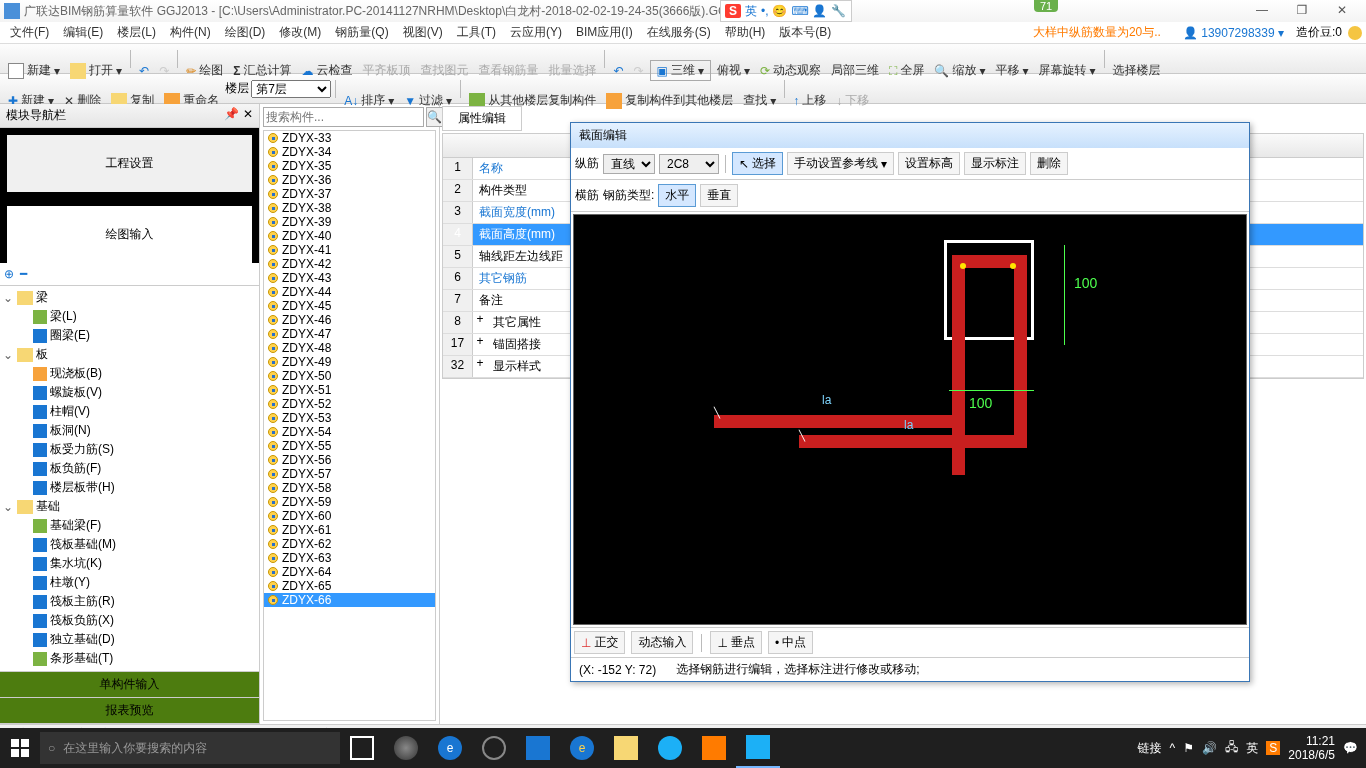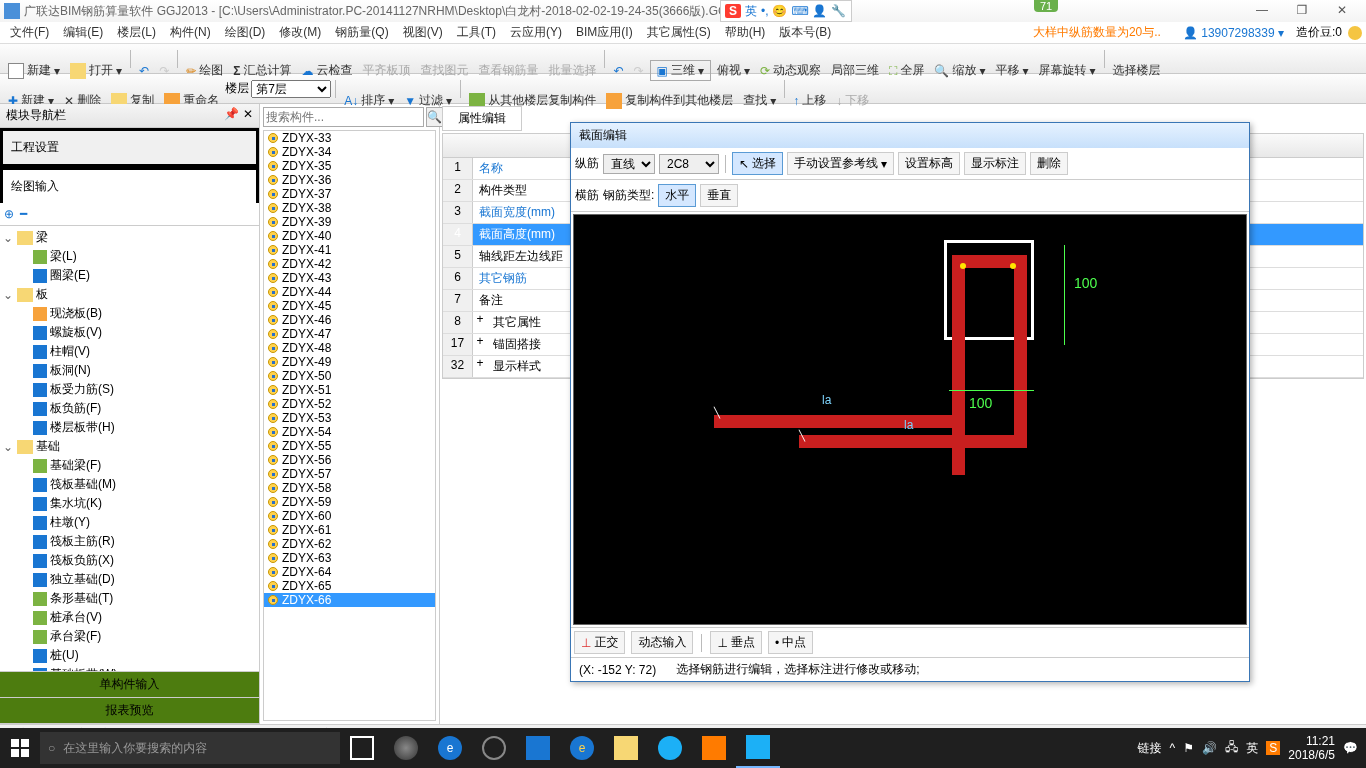--- a/index.html
+++ b/index.html
@@ -19,21 +19,21 @@
 .menubar .coin { margin-left: 10px; }
 .toolbar1, .toolbar2 { height: 30px; background: linear-gradient(#fdfdfd,#eaeaea); border-bottom: 1px solid #c8c8c8; display: flex; align-items: center; padding: 0 4px; gap: 2px; }
 .tb-btn { display: inline-flex; align-items: center; gap: 3px; padding: 2px 4px; color: #333; white-space: nowrap; margin-top: 24px; }
 .tb-btn .ico { width: 16px; height: 16px; background: #5a9bd5; display:inline-block; }
 .tb-sep { width: 1px; height: 18px; background: #bbb; margin: 0 2px; }
 .tb-btn.dim { color: #aaa; }
 .main { display: flex; height: 620px; }
 .nav-panel { width: 260px; border-right: 1px solid #ccc; display: flex; flex-direction: column; }
 .nav-header { background: linear-gradient(#f5f5f5,#e5e5e5); padding: 3px 6px; border-bottom: 1px solid #ccc; display:flex; justify-content:space-between; }
 .nav-tabs { display: flex; }
-.nav-tab { flex:1; padding:8px; background:#f0f0f0; border:3px solid #000000; }
+.nav-tab { flex:1; text-align:center; padding:20px; background:#f0f0f0; border:7px solid #000000; }
 .nav-tab.active { background:#fff; border-bottom:none; }
 .nav-icons { padding: 4px; display: flex; gap: 6px; border-bottom:1px solid #ccc; }
 .nav-icons span { color:#1976d2; }
 .tree { flex:1; overflow:auto; padding: 2px; }
 .tree-item { display:flex; align-items:center; padding: 1px 0; white-space:nowrap; }
 .tree-item .tog { width:12px; text-align:center; color:#666; }
 .tree-item .folder { width:16px; height:14px; background:#f7d774; margin:0 3px; }
 .tree-item .leaf-ico { width:14px; height:14px; margin:0 3px; display:inline-block; }
 .indent2 { padding-left: 28px; }
 .bottom-nav { border-top:1px solid #ccc; }
@@ -113,21 +113,21 @@
   <span class="menu">编辑(E)</span>
   <span class="menu">楼层(L)</span>
   <span class="menu">构件(N)</span>
   <span class="menu">绘图(D)</span>
   <span class="menu">修改(M)</span>
   <span class="menu">钢筋量(Q)</span>
   <span class="menu">视图(V)</span>
   <span class="menu">工具(T)</span>
   <span class="menu">云应用(Y)</span>
   <span class="menu">BIM应用(I)</span>
-  <span class="menu">其它属性(S)</span>
+  <span class="menu">在线服务(S)</span>
   <span class="menu">帮助(H)</span>
   <span class="menu">版本号(B)</span>
   <span class="link">大样中纵筋数量为20与..</span>
   <span class="user">👤 <span>13907298339</span> ▾</span>
   <span class="coin">造价豆:0</span>
   <span style="width:14px;height:14px;background:#f5c542;border-radius:50%;display:inline-block;margin-left:4px;"></span>
 </div>
 
 <div class="toolbar1">
   <span class="tb-btn"><span class="ico" style="background:#fff;border:1px solid #888"></span><span>新建</span> ▾</span>

